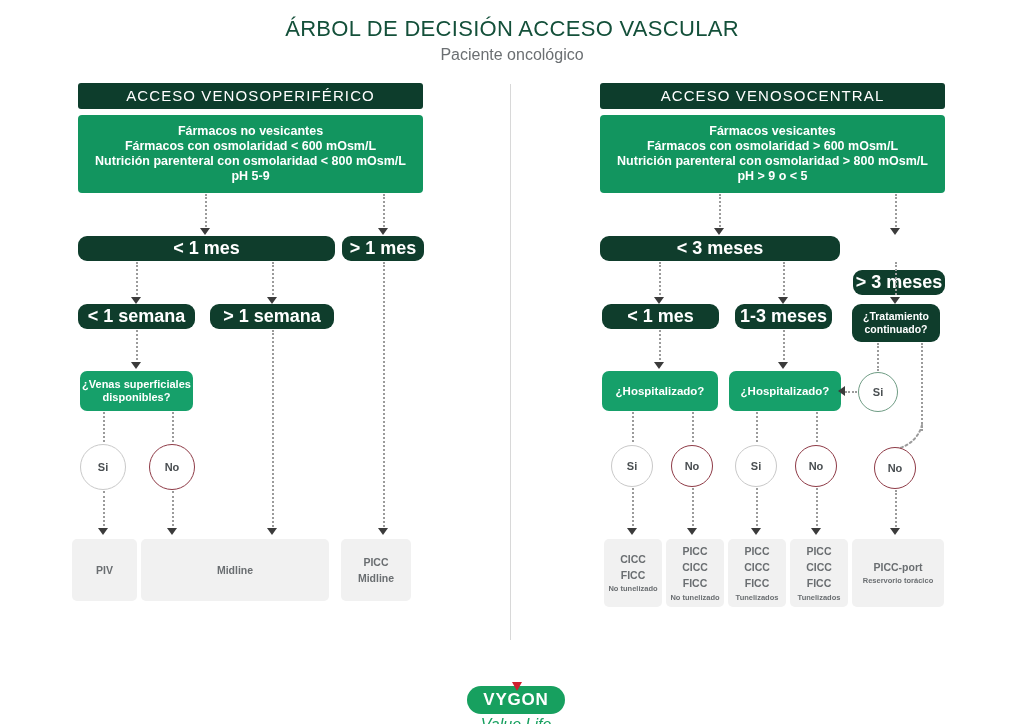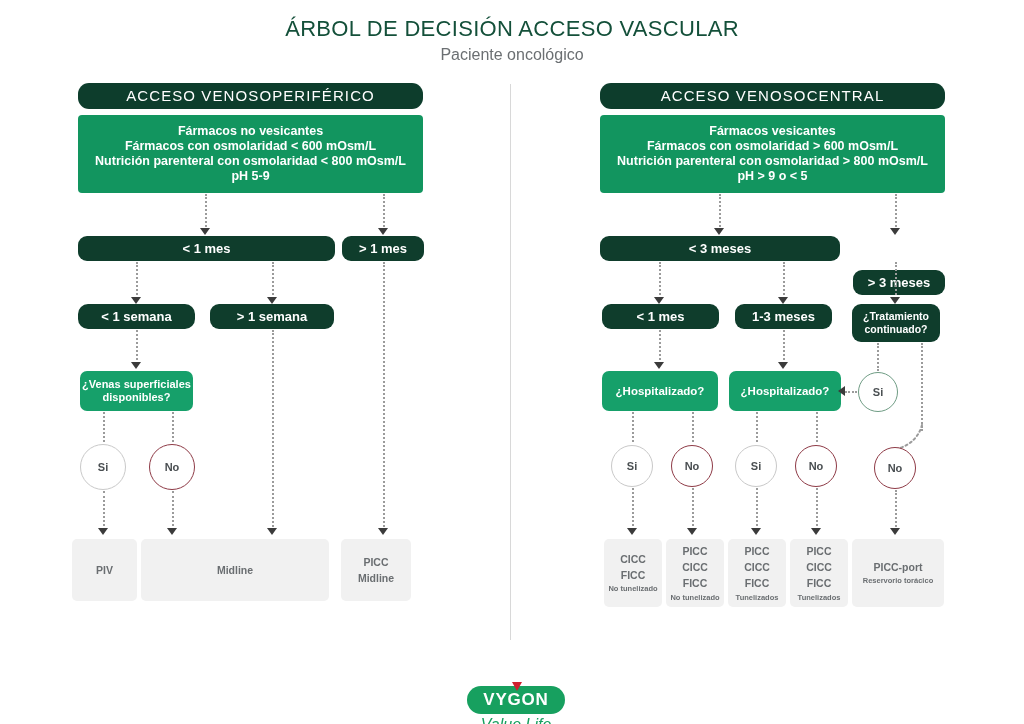--- a/index.html
+++ b/index.html
@@ -30,30 +30,30 @@
   }
 
   
   .node{
     position:absolute;box-sizing:border-box;
     display:flex;align-items:center;justify-content:center;
     text-align:center;color:#ffffff;font-weight:bold;
     line-height:1.22;
   }
   .hdr{
-    background:#0d3d2c;border-radius:11px;
+    background:#0d3d2c;border-radius:3px;
     font-weight:400;font-size:15px;letter-spacing:1.1px;
   }
   .hdr b{font-weight:normal;letter-spacing:1.1px;}
   .criteria{
     background:#12955f;border-radius:4px;
     font-size:12.5px;font-weight:bold;padding:6px 8px;
   }
   .dark{
-    background:#0f3d2c;border-radius:9px;font-size:13px;
+    background:#0f3d2c;border-radius:9px;font-size:18px;
   }
   .bright{
     background:#16a06a;border-radius:7px;font-size:12.5px;
   }
   .result{
     background:#f1f1f1;border-radius:5px;color:#6a6e71;
     font-size:9.5px;font-weight:bold;line-height:1.55;
     display:flex;align-items:center;justify-content:center;text-align:center;
     position:absolute;box-sizing:border-box;padding:4px 3px;
   }
@@ -145,21 +145,21 @@
   </div>
 
   <div class="vline" style="left:136px;top:262px;height:37px;"></div>
   <div class="arw" style="left:131px;top:297px;"></div>
   <div class="vline" style="left:272px;top:262px;height:37px;"></div>
   <div class="arw" style="left:267px;top:297px;"></div>
 
   <div class="vline" style="left:383px;top:262px;height:268px;"></div>
   <div class="arw" style="left:378px;top:528px;"></div>
 
-  <div class="node dark" style="left:78px;top:304px;width:117px;height:25px;border-radius:10px;">
+  <div class="node dark" style="left:78px;top:304px;width:117px;height:25px;">
     <span>&lt; 1 semana</span>
   </div>
   <div class="node dark" style="left:210px;top:304px;width:124px;height:25px;">
     <span>&gt; 1 semana</span>
   </div>
 
   <div class="vline" style="left:136px;top:330px;height:34px;"></div>
   <div class="arw" style="left:131px;top:362px;"></div>
   <div class="vline" style="left:272px;top:330px;height:200px;"></div>
   <div class="arw" style="left:267px;top:528px;"></div>

